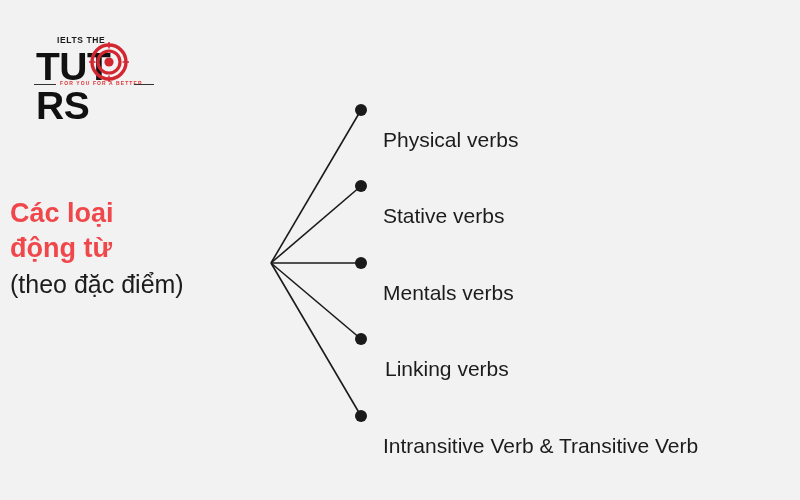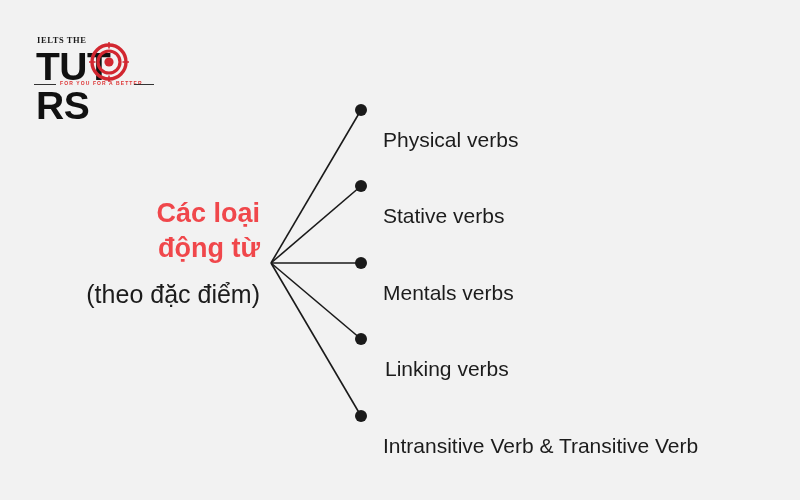--- a/index.html
+++ b/index.html
@@ -26,28 +26,28 @@
   
   .logo {
     position: absolute;
     left: 34px;
     top: 36px;
     width: 120px;
     height: 56px;
   }
   .logo-top {
     position: absolute;
-    left: 3px;
+    left: 23px;
     top: 0px;
     font-size: 8.5px;
     font-weight: bold;
     letter-spacing: 0.6px;
     color: #1a1a1a;
     line-height: 1;
-    font-family: Liberation Serif, serif;
+    font-family: Liberation Sans, sans-serif;
   }
   .logo-main {
     position: absolute;
     left: 2px;
     top: 11px;
     font-size: 39px;
     font-weight: bold;
     letter-spacing: -0.5px;
     color: #111111;
     line-height: 1;
@@ -90,36 +90,36 @@
   }
   .logo-rule.left  { left: 0px;  width: 22px; }
   .logo-rule.right { left: 100px; width: 20px; }
 
   
   .center-title {
     position: absolute;
     left: 10px;
     top: 196px;
     width: 250px;
-    text-align: right;
+    text-align: left;
   }
   .title-line {
     font-size: 27px;
     font-weight: bold;
     color: #f0474b;
     line-height: 1.30;
     white-space: nowrap;
     font-family: "Liberation Sans", sans-serif;
   }
   .title-sub {
     font-size: 25px;
     font-weight: normal;
     color: #1c1c1c;
     line-height: 1.30;
-    margin-top: 12px;
+    margin-top: 2px;
     white-space: nowrap;
     font-family: "Liberation Sans", sans-serif;
   }
 
   
   .branch-label {
     position: absolute;
     font-size: 21px;
     color: #1c1c1c;
     white-space: nowrap;

